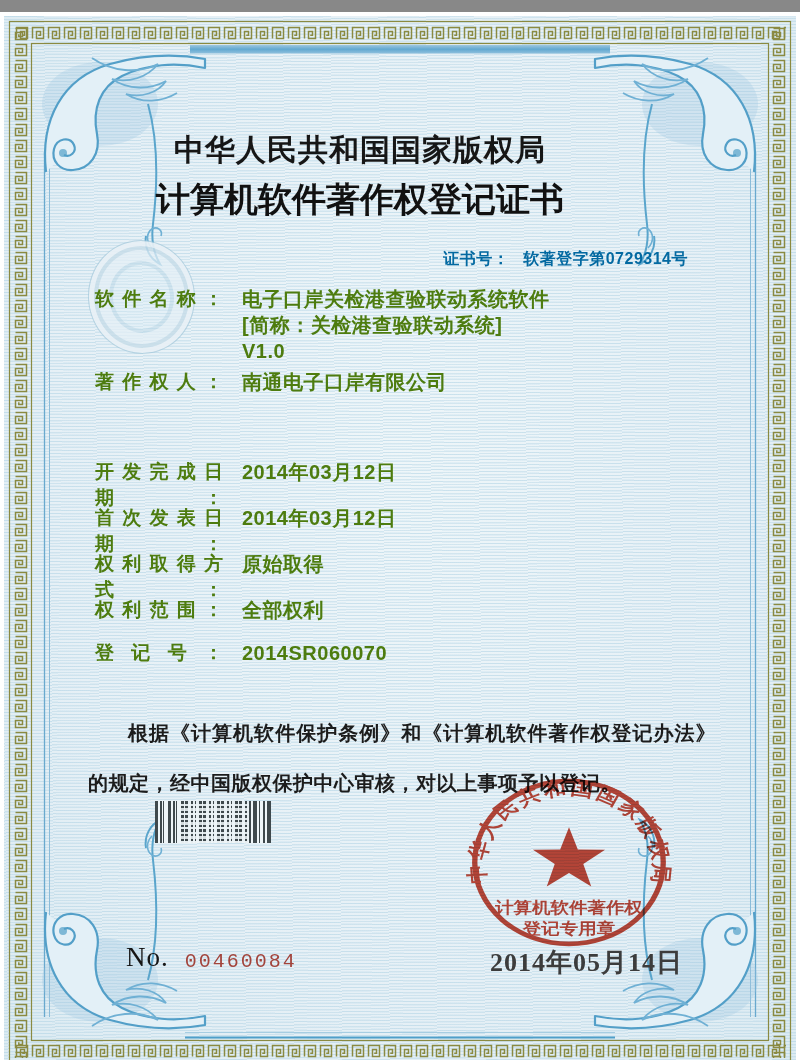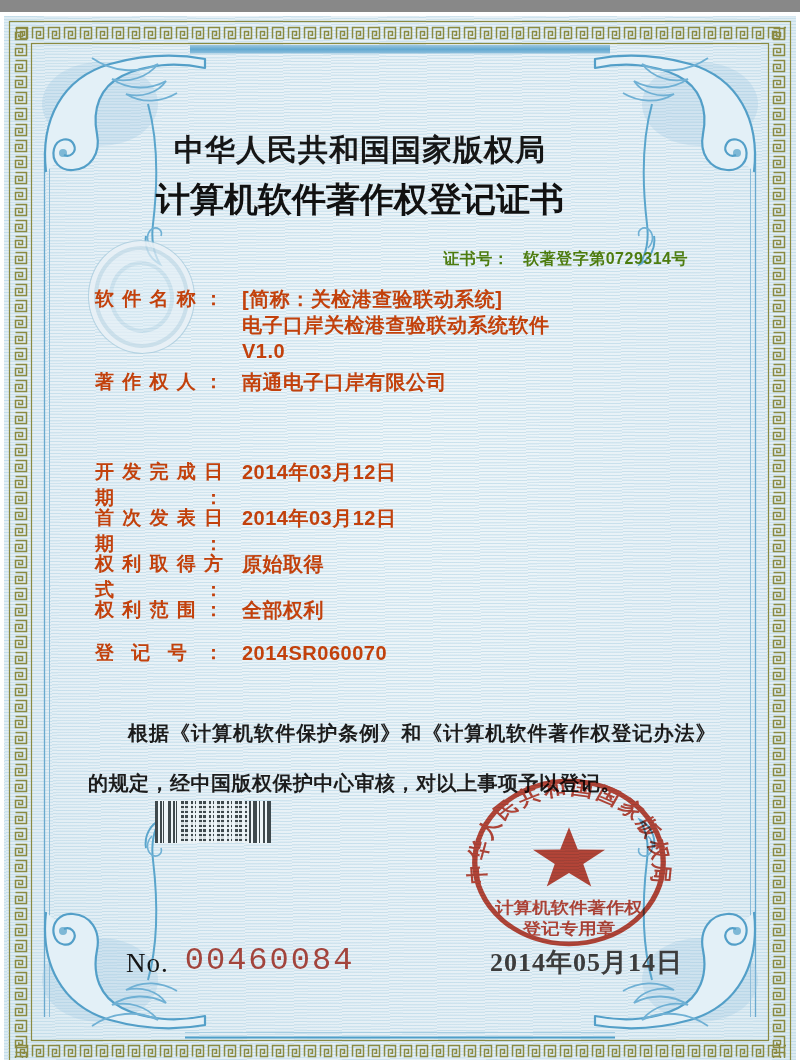--- a/index.html
+++ b/index.html
@@ -39,26 +39,26 @@
     position:absolute;left:48px;top:118px;width:624px;
     text-align:center;font-size:30px;font-weight:700;letter-spacing:1px;color:#161616;
   }
   .doc-title{
     position:absolute;left:48px;top:165px;width:624px;text-align:center;
     font-family:"Liberation Serif",serif;
     font-size:34px;font-weight:800;letter-spacing:0px;color:#111;
   }
   .cert-no{
     position:absolute;left:288px;top:237px;width:400px;text-align:right;
-    font-size:16px;font-weight:700;color:#4d7c0f;letter-spacing:0.5px;
+    font-size:16px;font-weight:700;color:#0369a1;letter-spacing:0.5px;
   }
   .cert-no .cn-value{margin-left:14px;}
   .field{
     position:absolute;left:95px;display:flex;align-items:flex-start;
-    font-size:20px;line-height:26px;font-weight:700;color:#c2410c;
+    font-size:20px;line-height:26px;font-weight:700;color:#4d7c0f;
   }
   .field .flabel{
     flex:0 0 auto;display:inline-block;width:128px;font-size:19px;
     text-align:justify;text-align-last:justify;-moz-text-align-last:justify;
   }
   .field .fvalue{margin-left:19px;letter-spacing:0.5px;}
   .row-name{top:274px;}
   .row-owner{top:357px;}
   .row-dev{top:447px;}
   .row-pub{top:493px;}
@@ -79,21 +79,21 @@
     repeating-linear-gradient(90deg,#3f494d 0 3px,#e7eff3 3px 4px,#3f494d 4px 7px,#e7eff3 7px 10px,#3f494d 10px 12px,#e7eff3 12px 14px,#3f494d 14px 15px,#e7eff3 15px 18px);}
   .bc-right{width:22px;background:repeating-linear-gradient(90deg,#3f494d 0 2px,#eef5f8 2px 4px,#3f494d 4px 8px,#eef5f8 8px 10px,#3f494d 10px 11px,#eef5f8 11px 14px);}
   .serial{
     position:absolute;left:126px;top:930px;z-index:4;display:flex;align-items:flex-end;
   }
   .serial .no-label{
     font-family:"Liberation Serif",serif;font-size:27px;color:#151515;letter-spacing:1px;
   }
   .serial .no-value{
     margin-left:16px;font-family:"Liberation Mono",monospace;
-    font-size:32px;color:#a2443c;letter-spacing:2px;
+    font-size:20px;color:#a2443c;letter-spacing:2px;
   }
   .issue-date{
     position:absolute;left:490px;top:933px;z-index:6;
     font-family:"Liberation Serif",serif;
     font-size:26px;font-weight:600;color:#3c3c3c;letter-spacing:1px;
   }
   .seal{
     position:absolute;left:466px;top:764px;z-index:5;
     opacity:0.93;mix-blend-mode:multiply;
   }
@@ -166,22 +166,22 @@
     <div class="authority">中华人民共和国国家版权局</div>
     <div class="doc-title">计算机软件著作权登记证书</div>
 
     <div class="cert-no">
       <span class="cn-label">证书号：</span><span class="cn-value">软著登字第0729314号</span>
     </div>
 
     <div class="field row-name">
       <span class="flabel">软件名称：</span>
       <span class="fvalue">
+        <span style="display:block">电子口岸关检港查验联动系统软件</span>
         <span style="display:block">[简称：关检港查验联动系统]</span>
-        <span style="display:block">电子口岸关检港查验联动系统软件</span>
         <span style="display:block">V1.0</span>
       </span>
     </div>
 
     <div class="field row-owner">
       <span class="flabel">著作权人：</span>
       <span class="fvalue">南通电子口岸有限公司</span>
     </div>
     <div class="field row-dev">
       <span class="flabel">开发完成日期：</span>

